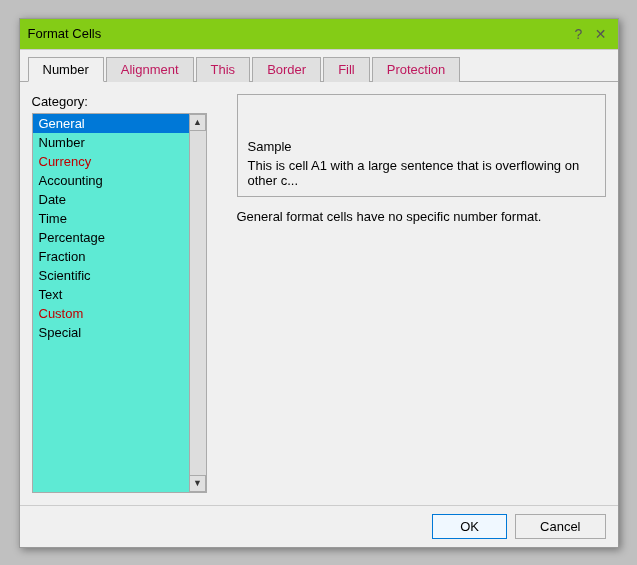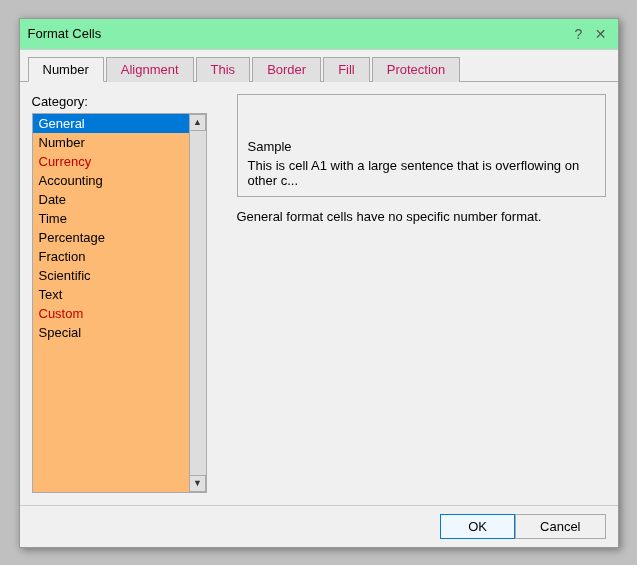--- a/index.html
+++ b/index.html
@@ -23,21 +23,21 @@
       background: #f0f0f0;
       border: 1px solid #999;
       box-shadow: 2px 2px 8px rgba(0,0,0,0.4);
       width: 600px;
       height: 530px;
       display: flex;
       flex-direction: column;
     }
 
     .title-bar {
-      background: #86efac;
+      background: #84cc16;
       display: flex;
       align-items: center;
       justify-content: space-between;
       padding: 6px 8px;
       border-bottom: 1px solid #ccc;
     }
 
     .title-bar-title {
       font-size: 13px;
       color: #000;
@@ -104,21 +104,21 @@
     }
 
     .category-label {
       margin-bottom: 4px;
       color: #000;
     }
 
     .list-container {
       flex: 1;
       border: 1px solid #aaa;
-      background: #fdba74;
+      background: #5eead4;
       overflow: hidden;
       display: flex;
       flex-direction: column;
     }
 
     .list-scroll-area {
       flex: 1;
       overflow-y: auto;
       overflow-x: hidden;
     }
@@ -191,21 +191,21 @@
 
     .description-text {
       color: #000;
       line-height: 1.5;
     }
 
     .footer {
       display: flex;
       justify-content: flex-end;
       padding: 8px 12px;
-      gap: 0;
+      gap: 8px;
       border-top: 1px solid #ccc;
       background: #f0f0f0;
     }
 
     .footer-btn {
       padding: 4px 24px;
       border: 1px solid #aaa;
       background: #f0f0f0;
       cursor: pointer;
       color: #000;

